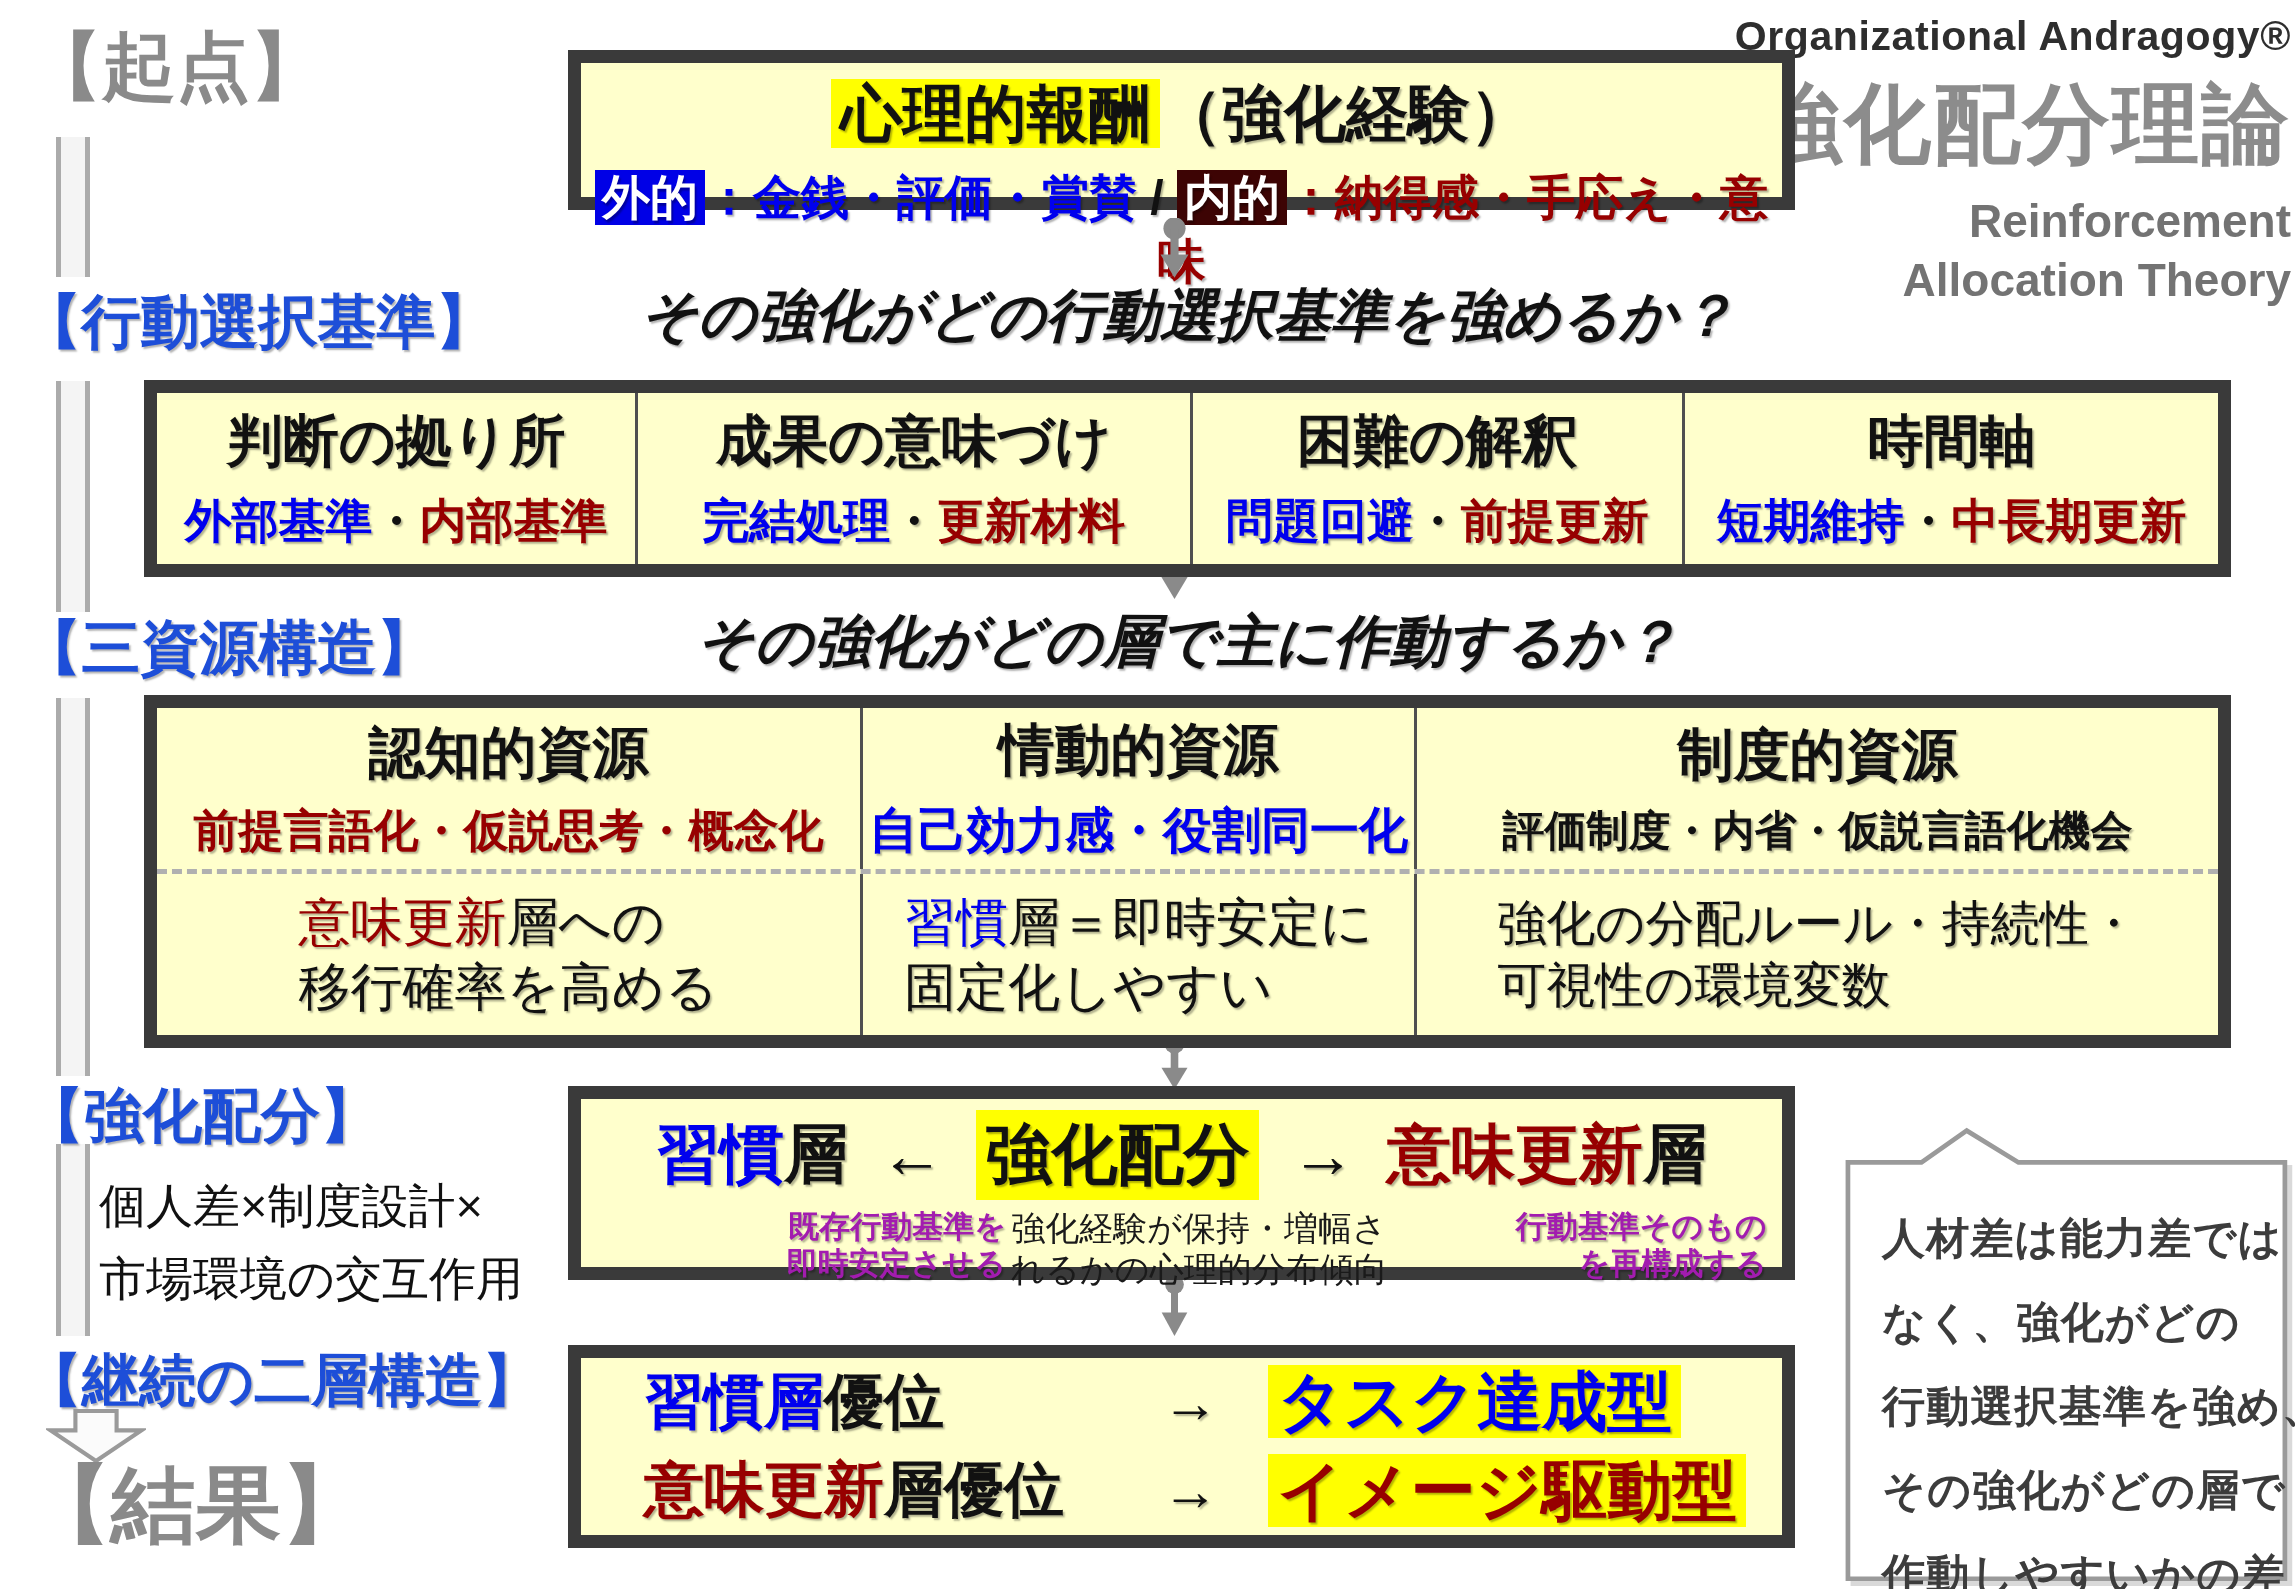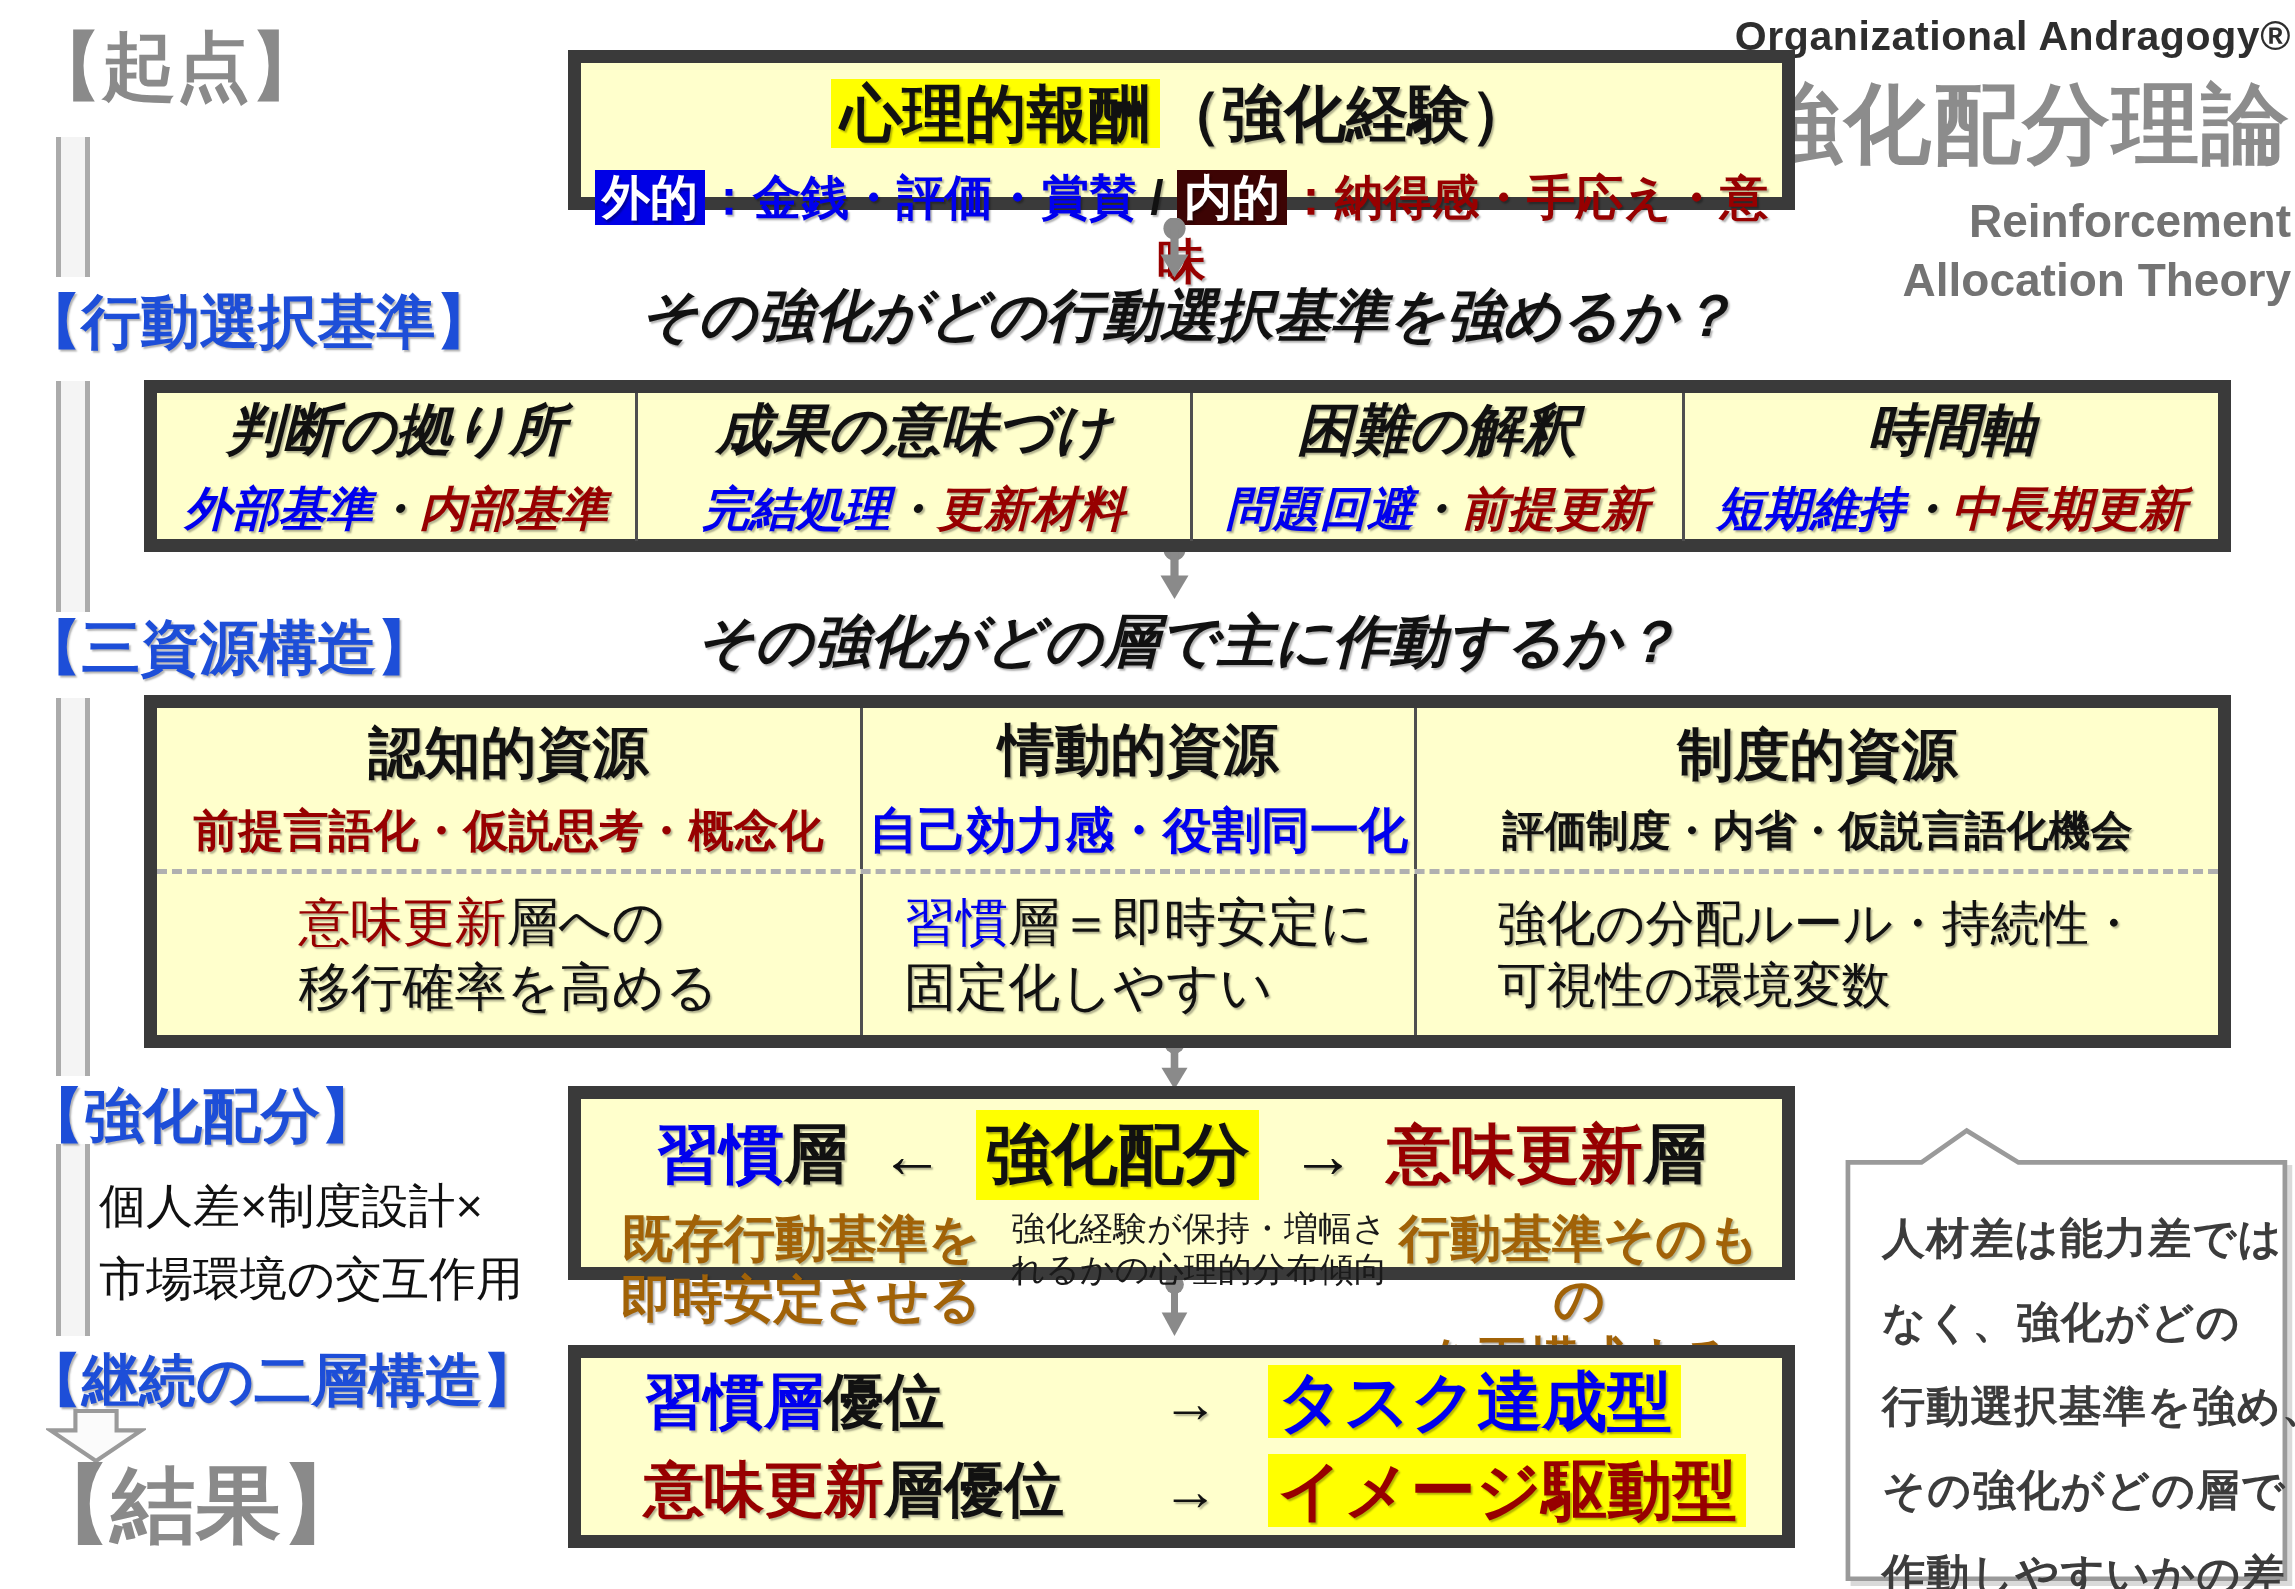--- a/index.html
+++ b/index.html
@@ -46,21 +46,21 @@
   .r-sub2{font-size:49px;font-weight:bold;}
   .r-sub3{font-size:42px;font-weight:bold;color:#111;}
   .r-bot{font-size:52px;font-weight:normal;color:#111;line-height:1.25;}
   .r-bot3{font-size:49px;}
   
   .alloc-top{display:flex;justify-content:center;align-items:center;gap:32px;margin-top:10.6px;
              font-size:64px;font-weight:bold;color:#111;}
   .alloc-center{font-size:66px;}
   .alloc-bottom{display:grid;grid-template-columns:35% 33% 32%;margin-top:8.2px;padding:0 15.3px;}
   .a-desc{text-align:center;line-height:1.2;}
-  .a-side{font-size:51px;font-weight:bold;color:#a16207;}
+  .a-side{font-size:31px;font-weight:bold;color:#a21caf;text-align:right;}
   .a-mid{font-size:34px;font-weight:normal;color:#1a1a1a;}
   .subnote{font-size:47px;color:#111;line-height:1.55;}
   
   .o-row{height:50%;display:flex;align-items:center;padding-left:39px;box-sizing:border-box;}
   .o-term{width:518px;font-size:60px;font-weight:bold;}
   .o-arrow{width:106px;font-size:56px;font-weight:bold;color:#111;}
   .o-result{font-size:65px;font-weight:bold;}
   
   .callout-text{position:absolute;left:1882px;top:1196px;width:381px;}
   .callout-line{font-size:43px;font-weight:600;color:#3c3c3c;line-height:84px;letter-spacing:1.2px;white-space:nowrap;}
@@ -112,21 +112,21 @@
   </svg>
   <svg class="abs" style="left:1157px;top:1268px;" width="35" height="78" viewBox="0 0 60 105">
     <circle cx="30" cy="14" r="16" fill="#8a8a8a"></circle>
       <rect x="24" y="14" width="12" height="52" fill="#8a8a8a"></rect>
     <polygon points="8,62 52,62 30,102" fill="#8a8a8a"></polygon>
   </svg>
 
   <div class="abs black-label sec-label sh" style="left:22.4px;top:283px;">【行動選択基準】</div>
   <div class="abs q-text sh" style="left:144px;top:278px;width:2087px;">その強化がどの行動選択基準を強めるか？</div>
 
-  <div class="panel" style="left:144px;top:380px;width:2087px;height:172px;font-style:italic;">
+  <div class="panel" style="left:144px;top:380px;width:2087px;height:197px;">
     <div class="t-grid t1">
       <div class="cell">
         <div class="t1h sh">判断の拠り所</div>
         <div class="t1s sh">
           <span class="blue">外部基準</span><span class="blk">・</span><span class="dred">内部基準</span>
         </div>
       </div>
       <div class="cell vline">
         <div class="t1h sh">成果の意味づけ</div>
         <div class="t1s sh">

